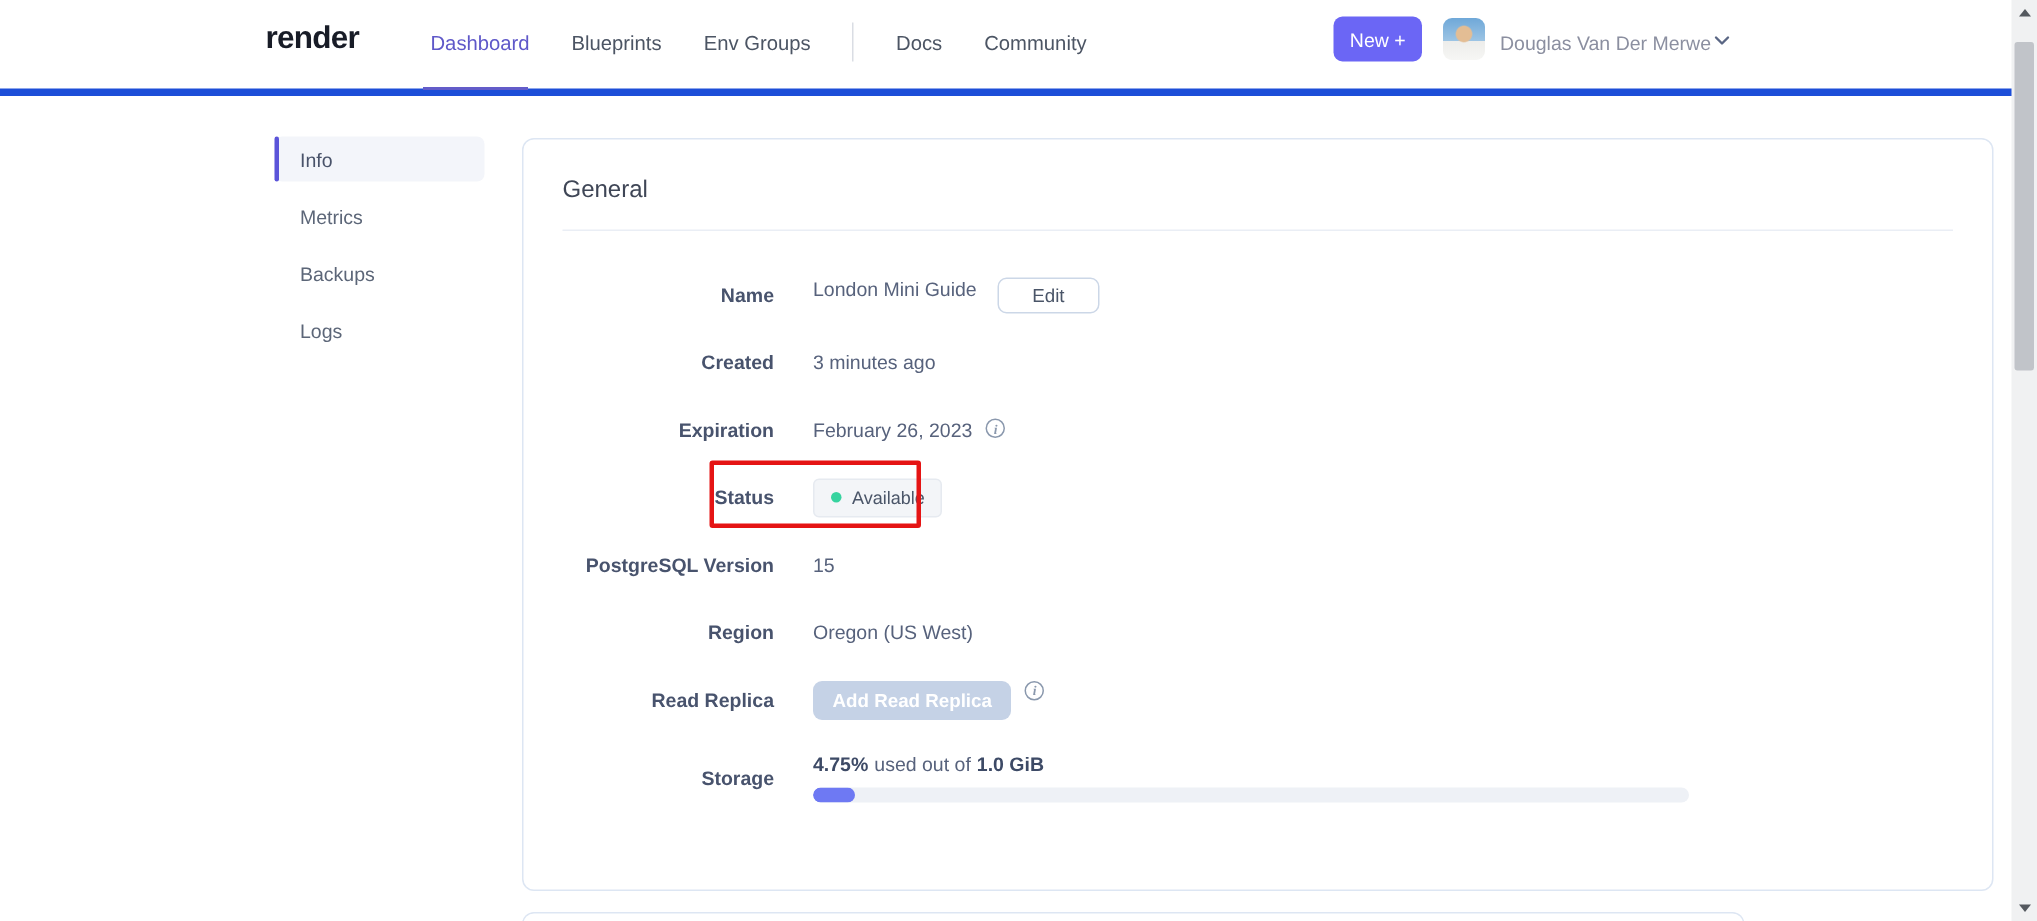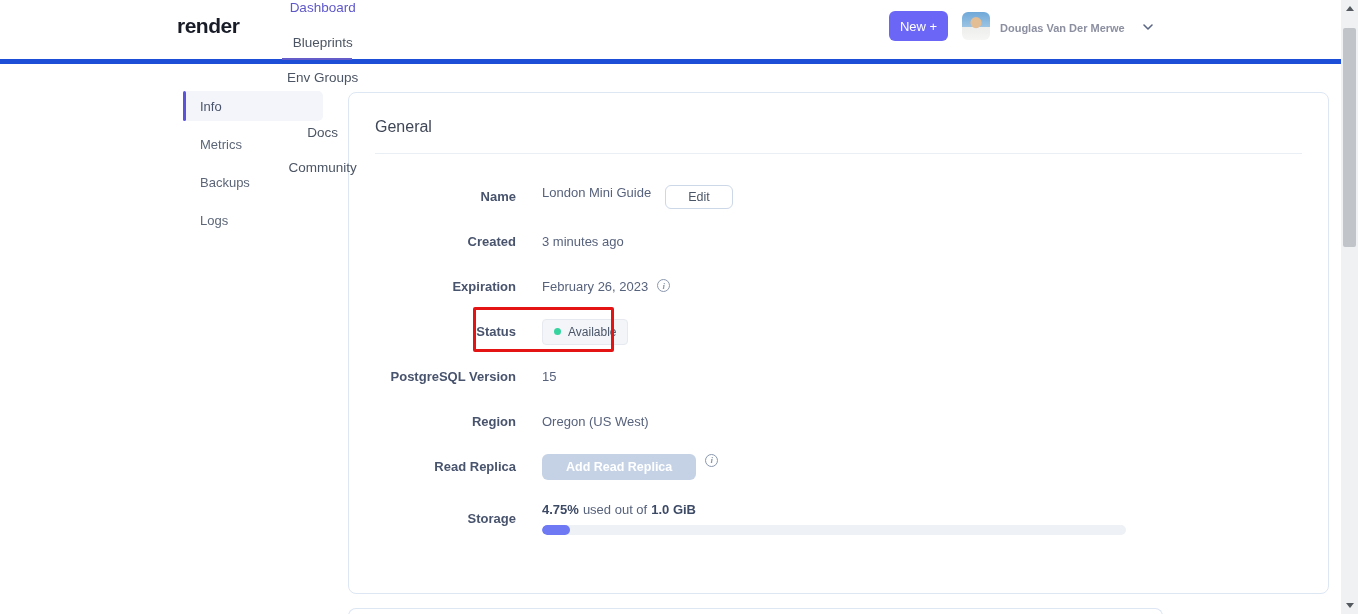--- a/index.html
+++ b/index.html
@@ -6,36 +6,36 @@
   html,body { width:1358px; height:614px; background:#fff; overflow:hidden;
     font-family:"Liberation Sans", sans-serif; }
   .page { position:relative; width:1358px; height:614px; background:#fff; }
 
   
   .header { position:absolute; left:0; top:0; width:1358px; height:64px;
     background:#fff; border-bottom:5px solid #1d4ed8; z-index:2; }
   .logo { position:absolute; left:177px; top:14px; font-size:21px; font-weight:700;
     color:#181c27; letter-spacing:-0.5px; cursor:pointer; }
   .nav { position:absolute; left:287px; top:0; height:56px; display:flex;
-    align-items:center; gap:20px;flex-direction:column; }
+    align-items:center; gap:28px; }
   .nav-item { font-size:13.5px; color:#4c5564; cursor:pointer; white-space:nowrap; }
   .nav-item.active { color:#5f58c9; font-weight:500; }
   .nav-divider { width:1px; height:26px; background:#dadde4; }
   .nav-underline { position:absolute; left:282px; bottom:-1px; width:70px; height:2px;
     background:#635cc9; }
   .new-btn { position:absolute; left:889px; top:11px; width:59px; height:30px;
     background:#6b66f5; color:#fff; font-size:13px; font-weight:500; border:none;
     border-radius:6px; cursor:pointer; font-family:"Liberation Sans",sans-serif; }
   .avatar { position:absolute; left:962px; top:12px; width:28px; height:28px;
     border-radius:6px; cursor:pointer; overflow:hidden;
     background:
       radial-gradient(circle at 50% 38%, #e3bd94 0 5px, rgba(0,0,0,0) 6px),
       linear-gradient(180deg, #6fa8d8 0%, #9cc4e4 54%, #ededeb 54%, #f6f6f4 100%); }
   .user-name { position:absolute; left:1000px; top:0; height:56px; display:flex;
-    align-items:center; font-size:11px; color:#8b8fa0; cursor:pointer;font-weight:bold; }
+    align-items:center; font-size:13px; color:#8b8fa0; cursor:pointer; }
   .chevron { position:absolute; left:1141px; top:20px; width:16px; height:16px;
     cursor:pointer; }
 
   
   .sub-strip { position:absolute; left:0; top:57px; width:1358px; height:7px;
     background:#f9fbfe; border-bottom:1px solid #e5ecf5; }
 
   
   .sidebar { position:absolute; left:183px; top:91px; width:140px; }
   .side-accent { position:absolute; left:0; top:0; width:3px; height:30px;
@@ -60,21 +60,21 @@
     border:1px solid #ccd7e7; border-radius:6px; font-size:12.5px; color:#4a5568;
     cursor:pointer; font-family:"Liberation Sans",sans-serif; }
   .info-icon { display:inline-flex; align-items:center; justify-content:center;
     width:13px; height:13px; margin-left:9px; border:1px solid #8a98ad;
     border-radius:50%; font-size:9px; color:#8a98ad; font-style:italic;
     font-weight:700; cursor:pointer; font-family:"Liberation Serif",serif; }
   .status-badge { display:inline-flex; align-items:center; gap:7px;
     background:#f3f5f8; border:1px solid #e6eaf0; border-radius:4px;
     padding:5px 11px; font-size:12px; color:#4a5568; }
   .status-dot { width:7px; height:7px; border-radius:50%; background:#36d39f; }
-  .disabled-btn { padding:6px 24px; background:#c5d2e6; color:#ffffff;
+  .disabled-btn { padding:6px 13px; background:#c5d2e6; color:#ffffff;
     border:none; border-radius:6px; font-size:12.5px; font-weight:700;
     font-family:"Liberation Sans",sans-serif; cursor:not-allowed; }
   .row-storage { height:58px; align-items:center; }
   .storage-block { margin-left:26px; }
   .storage-text { font-size:13px; color:#57627c; }
   .storage-text b { color:#3d4a66; }
   .storage-mid { margin:0 4px; }
   .progress-track { margin-top:8px; width:584px; height:10px; background:#eef1f6;
     border-radius:5px; overflow:hidden; }
   .progress-fill { height:10px; background:#6e79f3; border-radius:5px; min-width:24px; }

